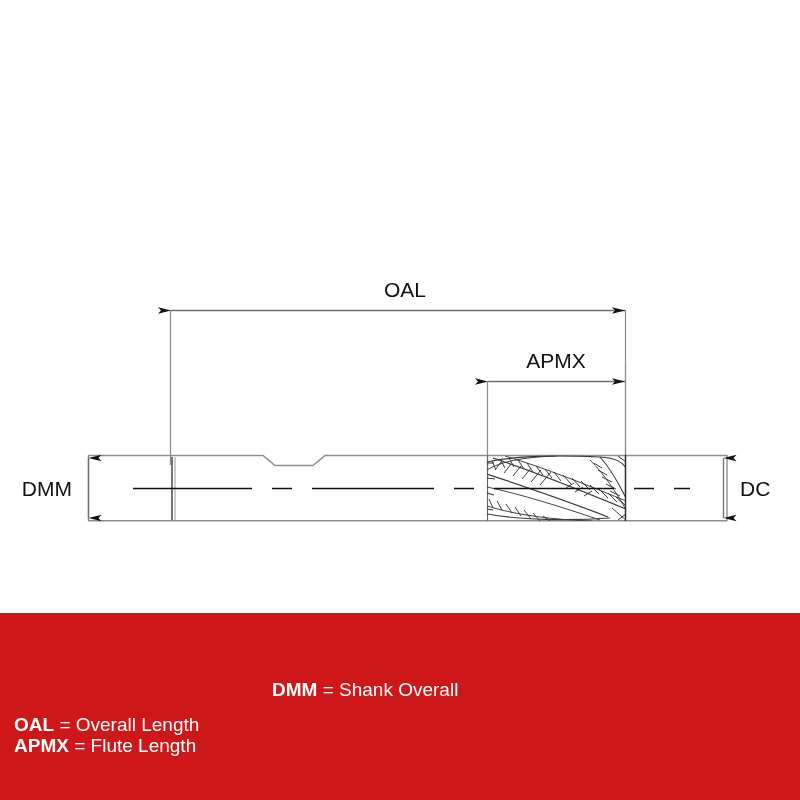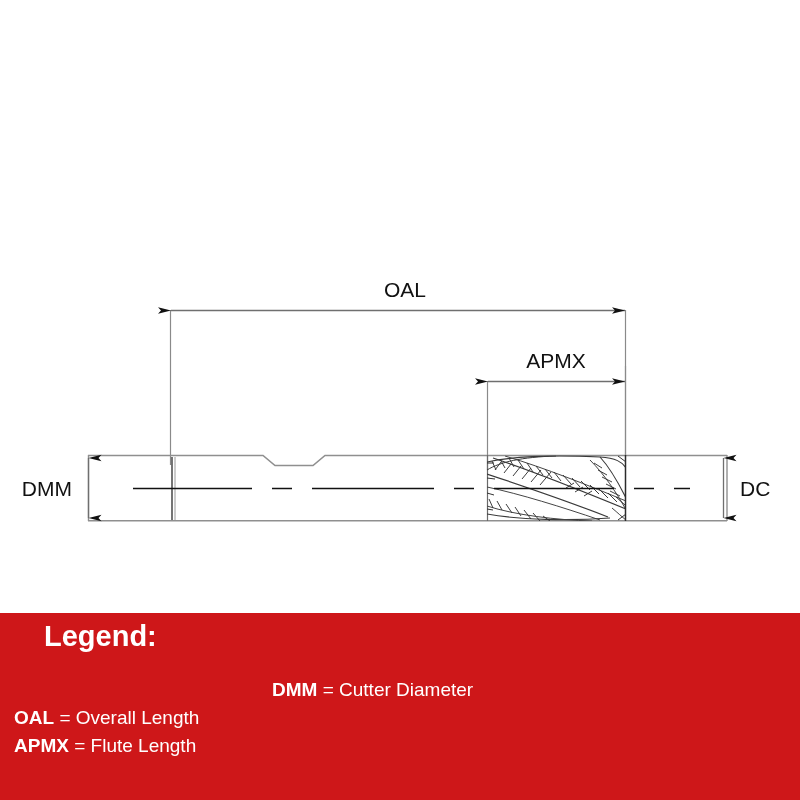--- a/index.html
+++ b/index.html
@@ -7,21 +7,21 @@
        font-family:"Liberation Sans",sans-serif;overflow:hidden;}
   #page{position:relative;width:800px;height:800px;}
   #drawing{position:absolute;left:0;top:0;width:800px;height:613px;background:#fff;}
   #legend{position:absolute;left:0;top:613px;width:800px;height:187px;background:#ce1719;}
   .leg-title{position:absolute;left:44px;top:7px;font-size:29px;font-weight:700;color:#fff;letter-spacing:0px;}
   .leg-row{position:absolute;color:#fff;font-size:19px;white-space:nowrap;}
   .leg-row b{font-weight:700;}
   .leg-row span{font-weight:400;}
   #r1{left:22px;top:66px;}
   #r1b{left:272px;top:66px;}
-  #r2{left:14px;top:94px;}
+  #r2{left:14px;top:101px;}
   #r3{left:14px;top:122px;text-align:center;}
 </style>
 </head>
 <body>
 
 <div id="page">
 
   <div id="drawing">
     <svg width="800" height="613" viewBox="0 0 800 613">
 
@@ -168,25 +168,24 @@
 
       <g>
         <line x1="723.5" y1="458" x2="723.5" y2="518" stroke="#6f6f6f" stroke-width="1.3" marker-start="url(#arrU)" marker-end="url(#arrD)"></line>
         <text x="740" y="496" text-anchor="start" font-family="Liberation Sans, sans-serif" font-size="21" fill="#111">DC</text>
       </g>
 
     </svg>
   </div>
 
   <div id="legend">
-    <div class="leg-title">Legend:</div>
 
 
     <div class="leg-row" id="r1b">
-      <b>DMM</b><span> = </span><span>Cutter Diameter</span>
+      <b>DMM</b><span> = </span><span>Shank Overall</span>
     </div>
 
     <div class="leg-row" id="r2">
       <b>OAL</b><span> = </span><span>Overall Length</span>
     </div>
 
     <div class="leg-row" id="r3">
       <b>APMX</b><span> = </span><span>Flute Length</span>
     </div>
   </div>

